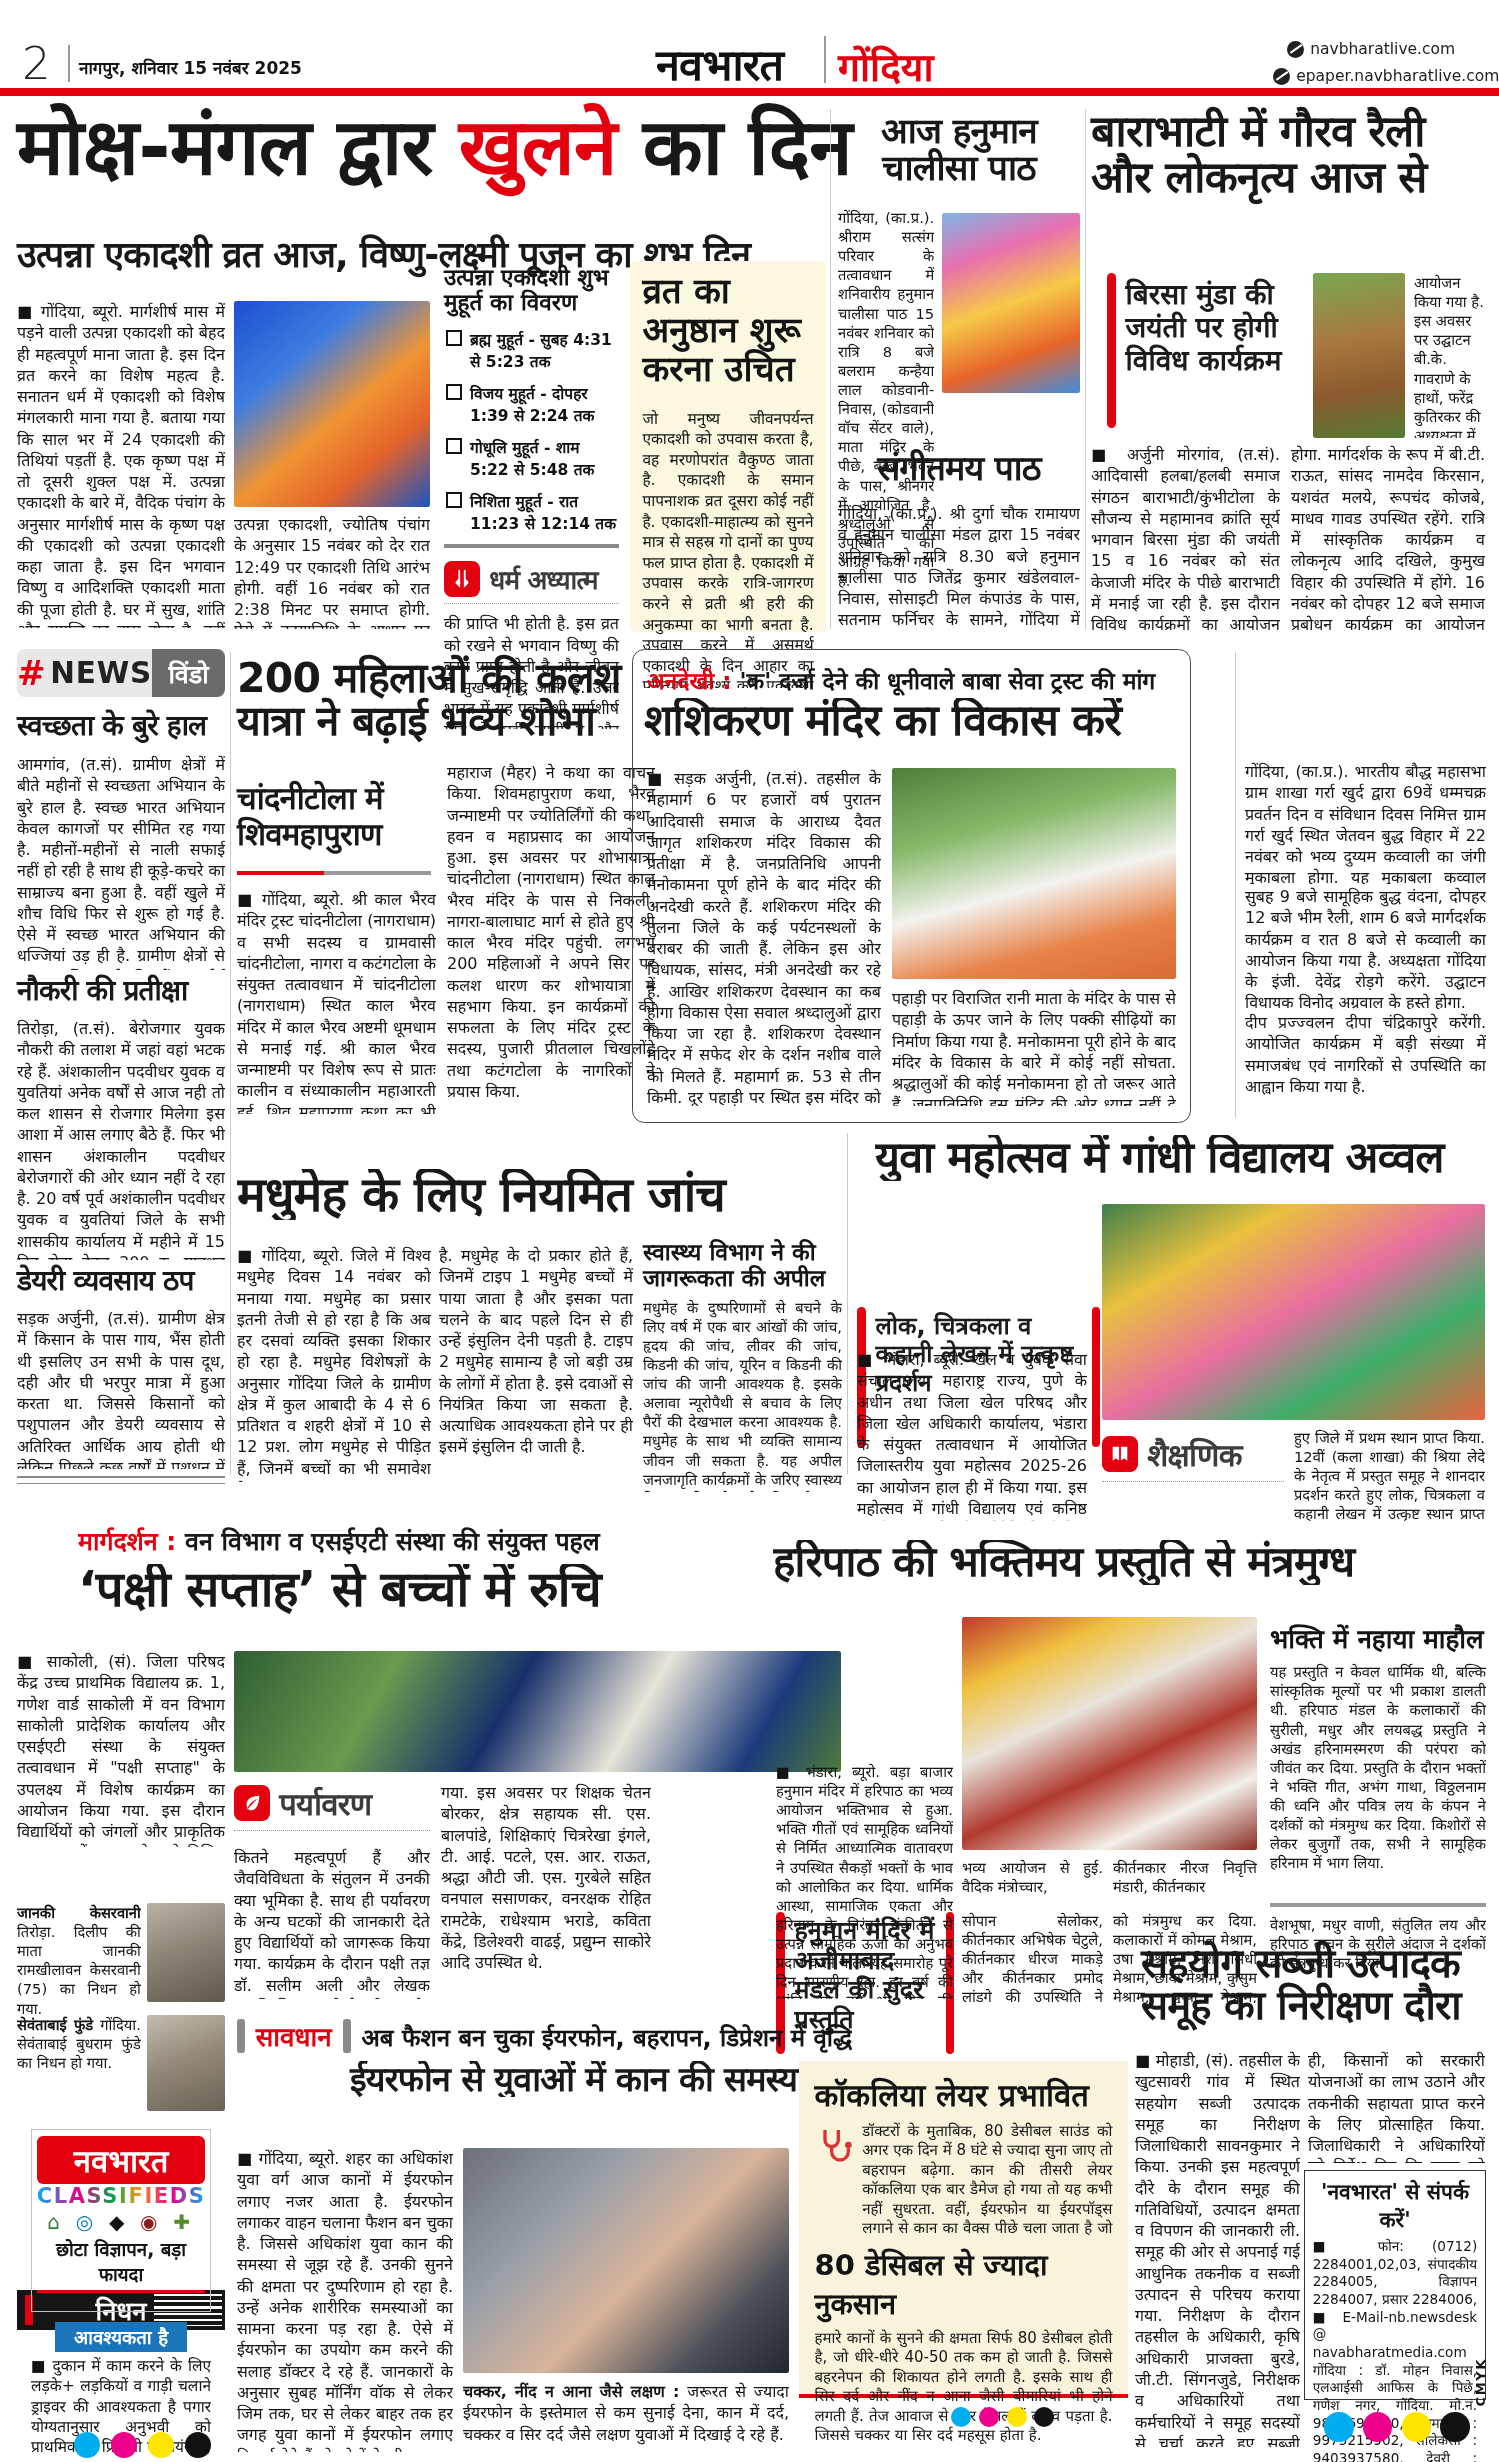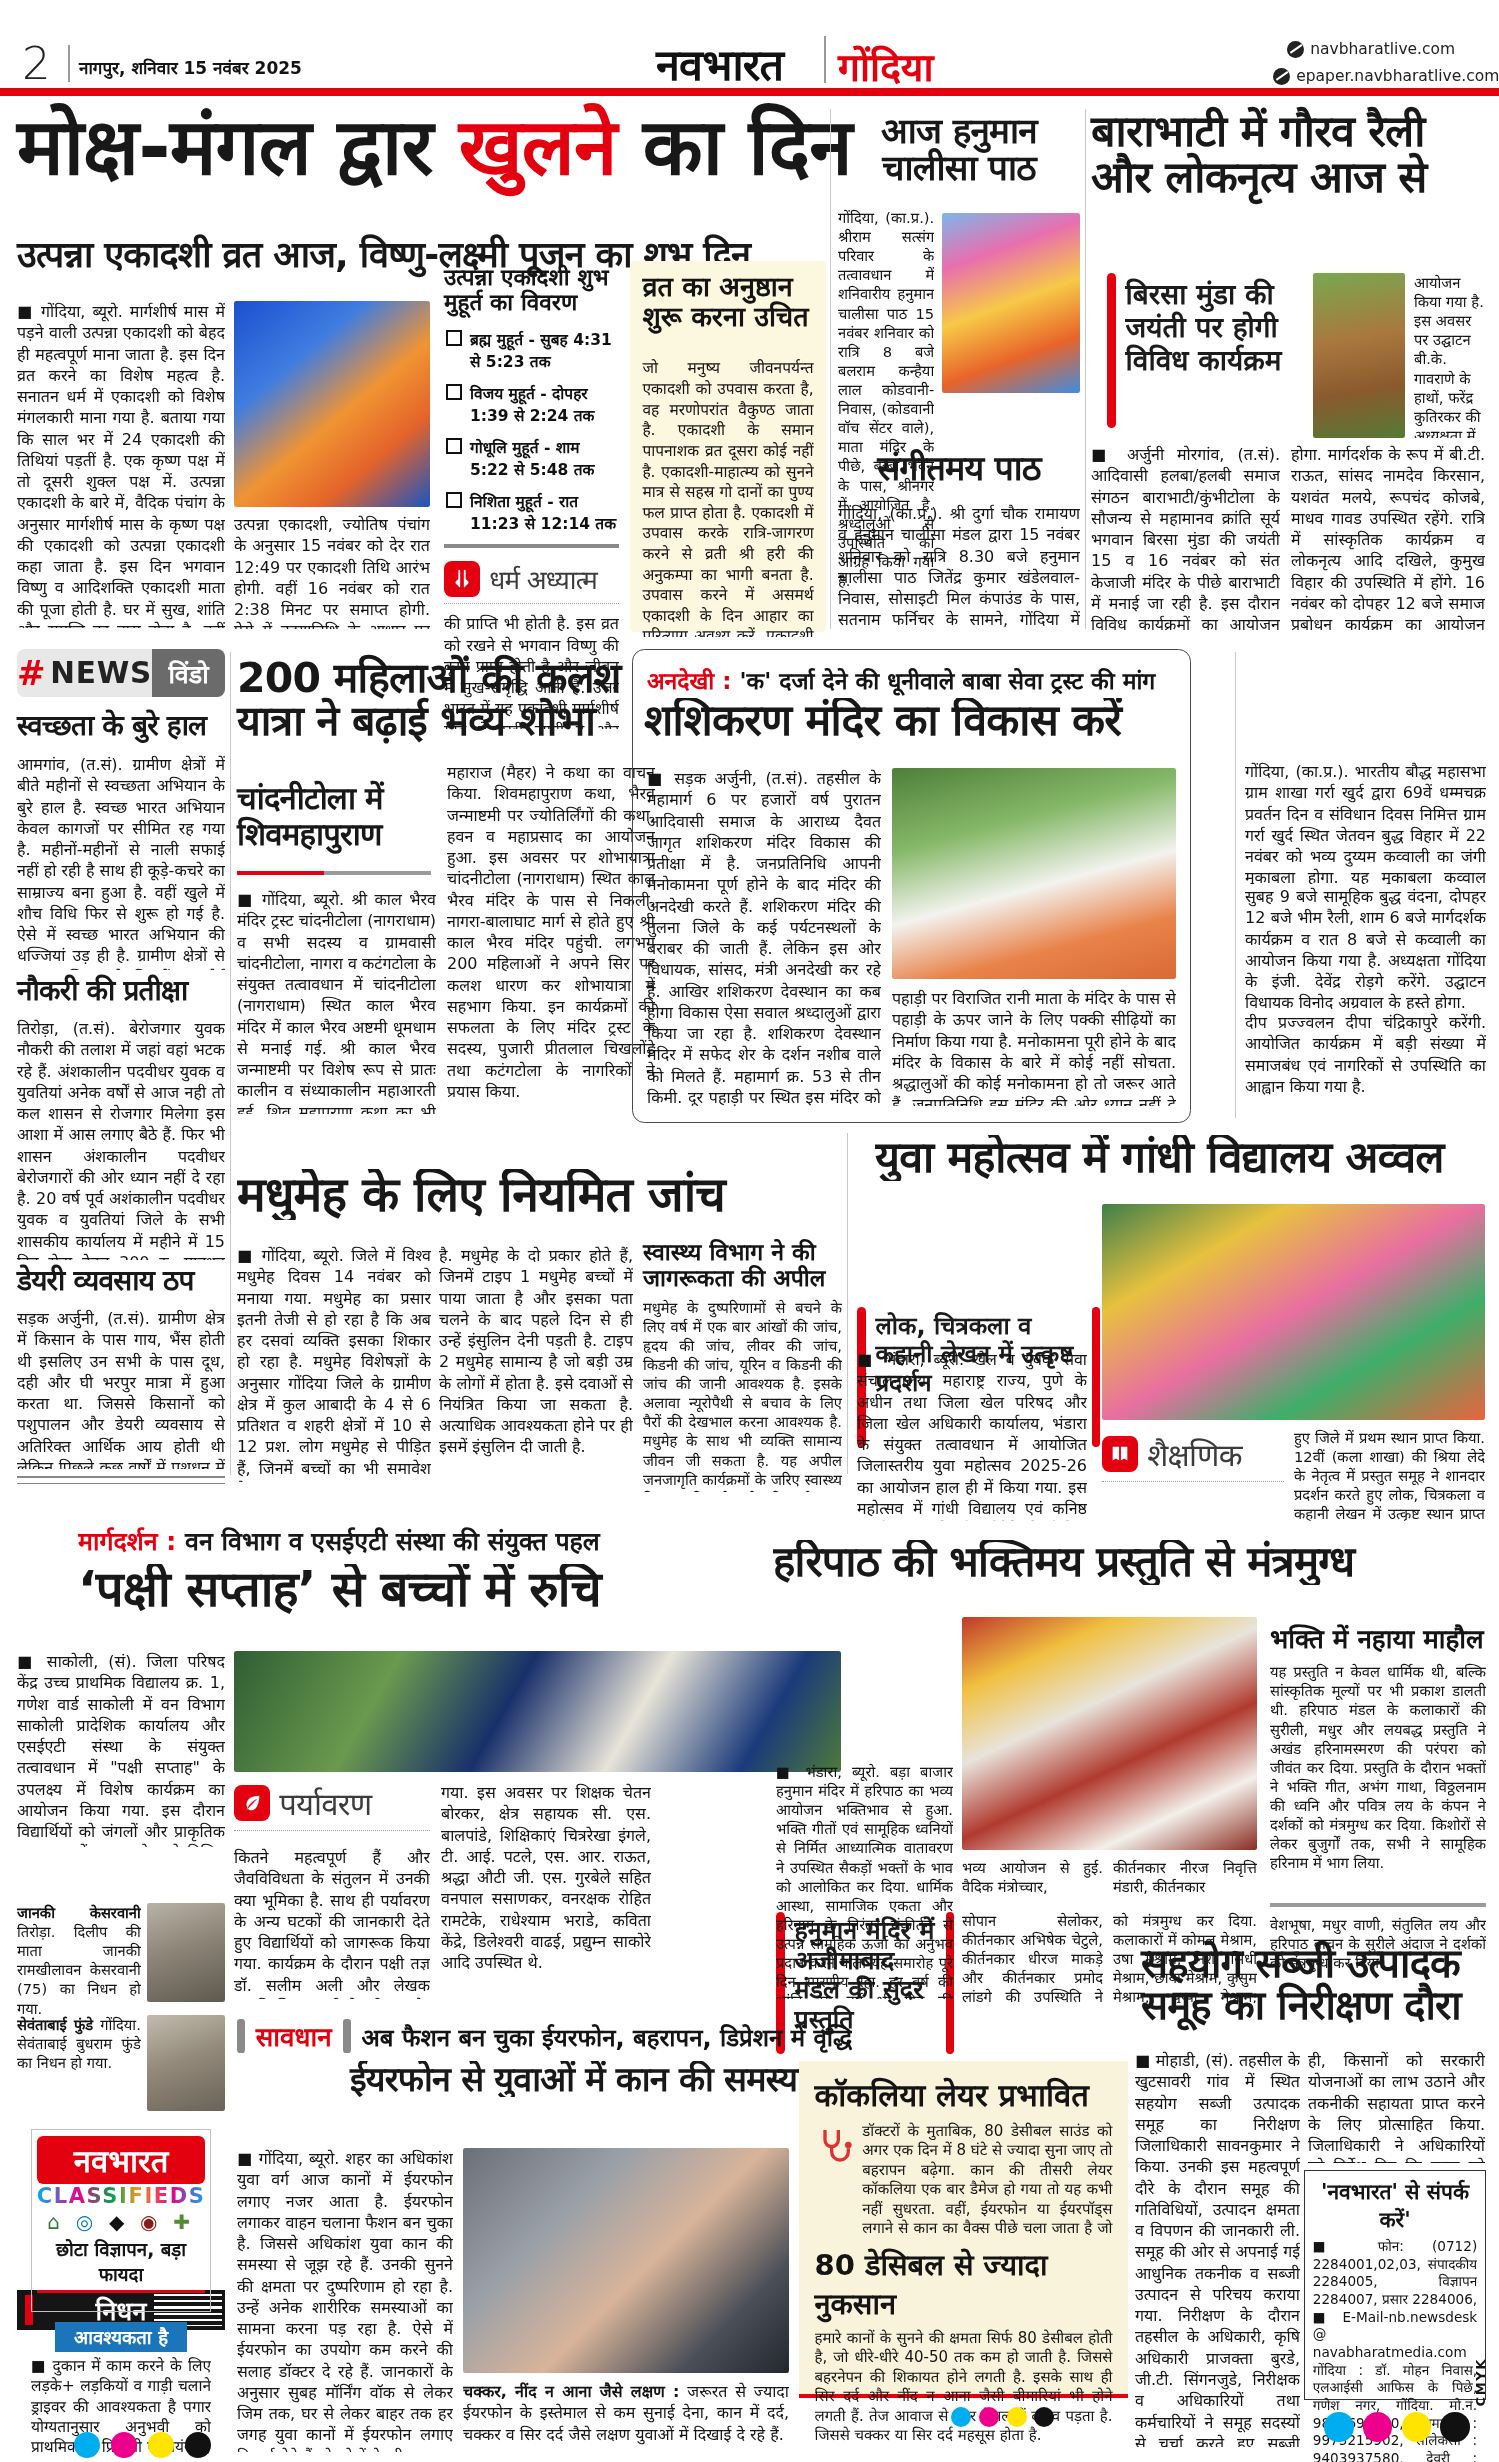--- a/index.html
+++ b/index.html
@@ -12,21 +12,21 @@
   .ctr{text-align:center;}
   .red{color:#e3000f;}
   .kick{font-weight:800;font-size:23px;color:#181818;white-space:nowrap;overflow:hidden;}
   .rule-red{background:#e3000f;}
   .ph{border-radius:2.3px;}
   .callout{position:relative;padding:4.7px 18.6px;font-weight:800;color:#1c1c1c;line-height:1.18;}
   .callout:before,.callout:after{content:"";position:absolute;top:0;bottom:0;width:8.5px;border-radius:6.2px;background:#e3000f;}
   .callout:before{left:0;} .callout:after{right:0;}
   .seclabel{display:flex;align-items:center;gap:9.3px;border-bottom:1.6px dotted #9a9a9a;padding-bottom:6.2px;}
   .seclabel .ic{width:36px;height:36px;border-radius:7.8px;background:#e3000f;display:flex;align-items:center;justify-content:center;flex:0 0 auto;}
-  .seclabel .tx{font-size:31px;font-weight:400;color:#3c3c3c;letter-spacing:-0.8px;white-space:nowrap;}
+  .seclabel .tx{font-size:31px;font-weight:700;color:#3c3c3c;letter-spacing:-0.8px;white-space:nowrap;}
   .muh-item{position:relative;padding-left:26px;font-size:15.5px;font-weight:600;margin-bottom:10px;color:#111;}
   .muh-item:before{content:"";position:absolute;left:1.6px;top:2.3px;width:12.4px;height:12.4px;border:2.3px solid #111;}
   .boxed{border:1.6px solid #4a4a4a;border-radius:12.4px;}
   .dots{display:flex;align-items:center;}
   .dots span{border-radius:50%;display:block;}
   .c-c{background:#00aeef;} .c-m{background:#ec008c;} .c-y{background:#ffe400;} .c-k{background:#111;}
   .globe{width:17px;height:17px;border-radius:50%;background:#222;position:relative;flex:0 0 auto;}
   .globe:before{content:"";position:absolute;left:1.6px;right:1.6px;top:7px;height:1.6px;background:#fff;transform:rotate(-35deg);}
   .vline{background:#9a9a9a;width:1.6px;}
   .colrule{background:#c9c9c9;width:0.8px;}
@@ -86,21 +86,21 @@
         <svg width="22" height="22" viewBox="0 0 24 24">
             <path d="M9 2c-.6 0-1 .4-1 1v9l-2.5 2.5c-.8.8-.8 2 0 2.8L9 20.8c.4.4 1 .1 1-.4V3c0-.6-.4-1-1-1zm6 0c.6 0 1 .4 1 1v9l2.5 2.5c.8.8.8 2 0 2.8L15 20.8c-.4.4-1 .1-1-.4V3c0-.6.4-1 1-1z" fill="#fff"></path>
           </svg>
       </span>
       <span class="tx" style="font-size:26px;">धर्म अध्यात्म</span>
     </div>
     <div class="j" style="margin-top:9.3px;height:116px;">की प्राप्ति भी होती है. इस व्रत को रखने से भगवान विष्णु की कृपा प्राप्त होती है और जीवन में सुख-समृद्धि आती है. उत्तर भारत में यह एकादशी मार्गशीर्ष माह में रखी जाती है और गुजरात समेत कई क्षेत्रों में यह एकादशी कार्तिक मास में रखी जाती है. व्रती इसी तिथि से एकादशी व्रत का शुभारंभ करते हैं.</div>
   </div>
 
   <div class="ab" style="left:630px;top:261px;width:196px;height:371px;background:#fcf7df;border-radius:4.7px;padding:11px 12.4px;box-sizing:border-box;">
-    <div style="font-size:27px;font-weight:800;line-height:1.12;margin-bottom:26px;">व्रत का अनुष्ठान शुरू करना उचित</div>
+    <div style="font-size:35px;font-weight:800;line-height:1.12;margin-bottom:19px;">व्रत का अनुष्ठान शुरू करना उचित</div>
     <div class="j" style="height:279px;font-size:15.5px;">जो मनुष्य जीवनपर्यन्त एकादशी को उपवास करता है, वह मरणोपरांत वैकुण्ठ जाता है. एकादशी के समान पापनाशक व्रत दूसरा कोई नहीं है. एकादशी-माहात्म्य को सुनने मात्र से सहस्र गो दानों का पुण्य फल प्राप्त होता है. एकादशी में उपवास करके रात्रि-जागरण करने से व्रती श्री हरी की अनुकम्पा का भागी बनता है. उपवास करने में असमर्थ एकादशी के दिन आहार का परित्याग अवश्य करें. एकादशी में व्रत का सेवन करने से पुण्य का लाभ होता है तथा दोष कम होते हैं. मार्गशीर्ष मास के कृष्णपक्ष में एकादशी के उत्पन्न होने के कारण इस व्रत का अनुष्ठान शुरू करना उचित रहता है.</div>
   </div>
 
   <div class="ab colrule" style="left:830px;top:109px;height:520px;"></div>
 
   <div class="ab hl ctr" style="left:838px;top:113px;width:242px;font-size:35px;">आज हनुमान चालीसा पाठ</div>
   <div class="ab" style="left:838px;top:208px;width:242px;height:233px;">
     <div class="ph" style="float:right;width:138px;height:180px;margin:4.7px 0 4.7px 7.8px;background:linear-gradient(160deg,#7fb6e8 0%,#e86fae 25%,#f7c948 50%,#e8642a 75%,#3f8de0 100%);"></div>
     <div class="sm">गोंदिया, (का.प्र.). श्रीराम सत्संग परिवार के तत्वावधान में शनिवारीय हनुमान चालीसा पाठ 15 नवंबर शनिवार को रात्रि 8 बजे बलराम कन्हैया लाल कोडवानी-निवास, (कोडवानी वॉच सेंटर वाले), माता मंदिर के पीछे, बब्बा भवन के पास, श्रीनगर में आयोजित है. श्रध्दालुओं से उपस्थिति का आग्रह किया गया है.</div>
   </div>

